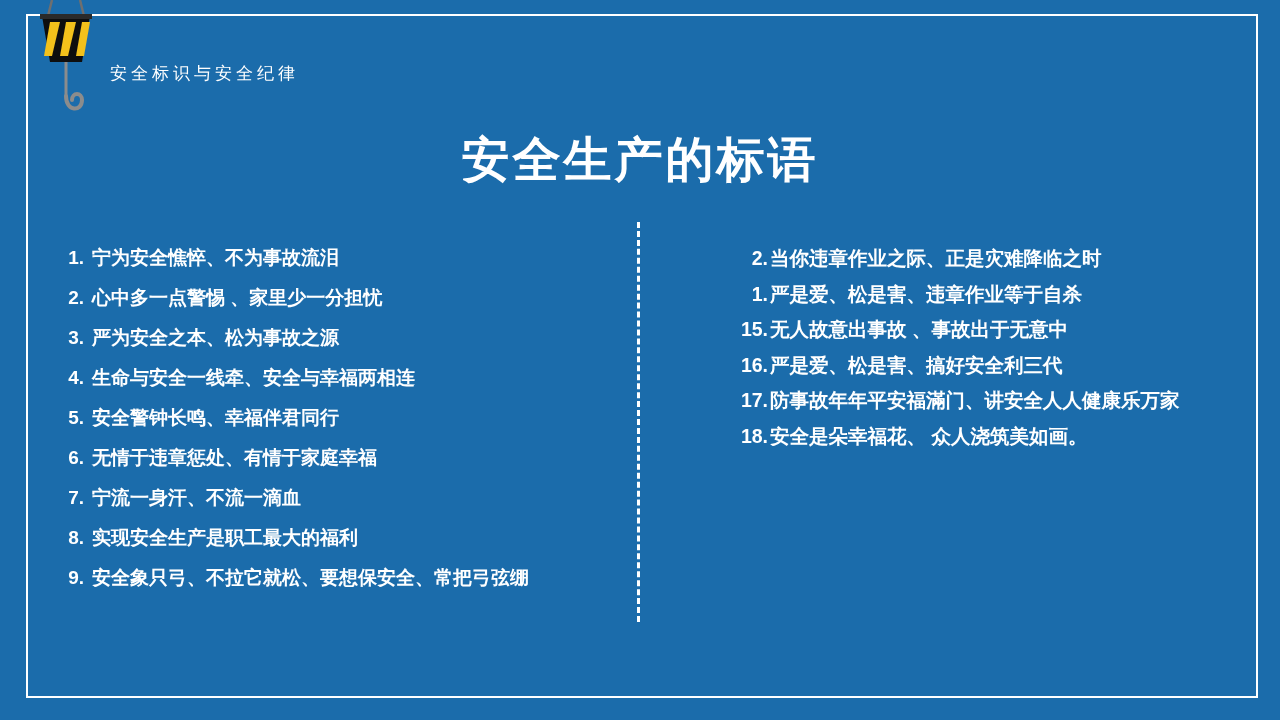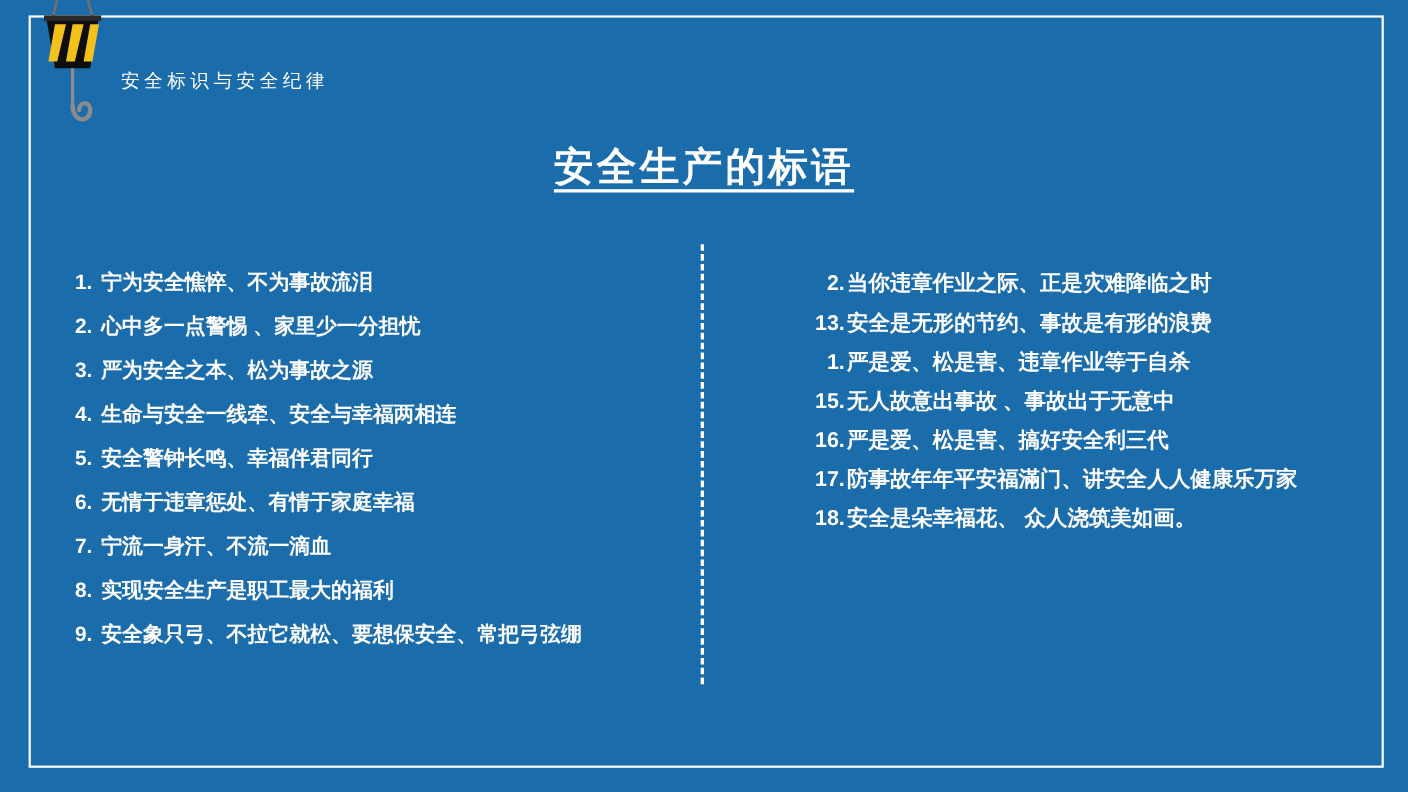--- a/index.html
+++ b/index.html
@@ -61,25 +61,24 @@
     white-space: nowrap;
   }
 
   
   .main-title {
     position: absolute;
     top: 128px;
     left: 0;
     width: 1280px;
     text-align: center;
-    font-size: 36px;
+    font-size: 48px;
     font-weight: bold;
     color: #ffffff;
     letter-spacing: 3px;
-    text-decoration: underline;
     text-underline-offset: 8px;
   }
 
   
   .columns {
     position: absolute;
     top: 246px;
     left: 0;
     width: 1280px;
     height: 420px;
@@ -224,24 +223,20 @@
         <span class="item-text">安全象只弓、不拉它就松、要想保安全、常把弓弦绷</span>
       </div>
     </div>
 
     <div class="col col-right">
       <div class="item">
         <span class="item-num">2.</span>
         <span class="item-text">当你违章作业之际、正是灾难降临之时</span>
       </div>
       <div class="item">
-        <span class="item-num">13.</span>
-        <span class="item-text">安全是无形的节约、事故是有形的浪费</span>
-      </div>
-      <div class="item">
         <span class="item-num">1.</span>
         <span class="item-text">严是爱、松是害、违章作业等于自杀</span>
       </div>
       <div class="item">
         <span class="item-num">15.</span>
         <span class="item-text">无人故意出事故 、事故出于无意中</span>
       </div>
       <div class="item">
         <span class="item-num">16.</span>
         <span class="item-text">严是爱、松是害、搞好安全利三代</span>

